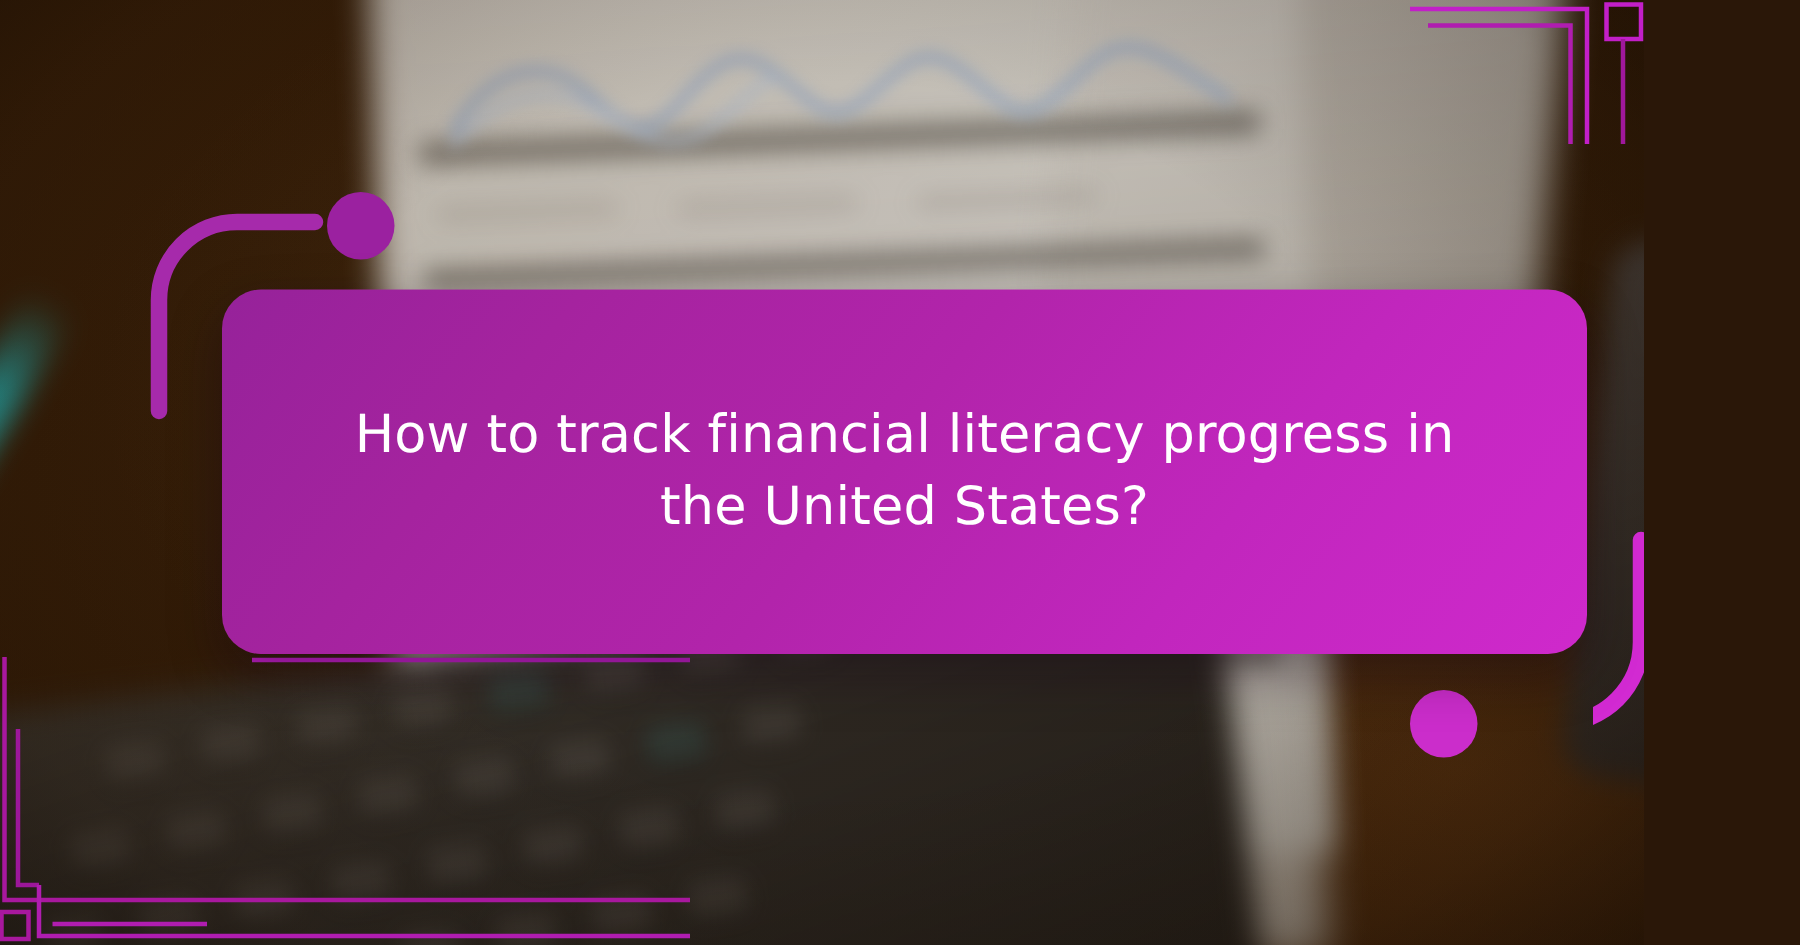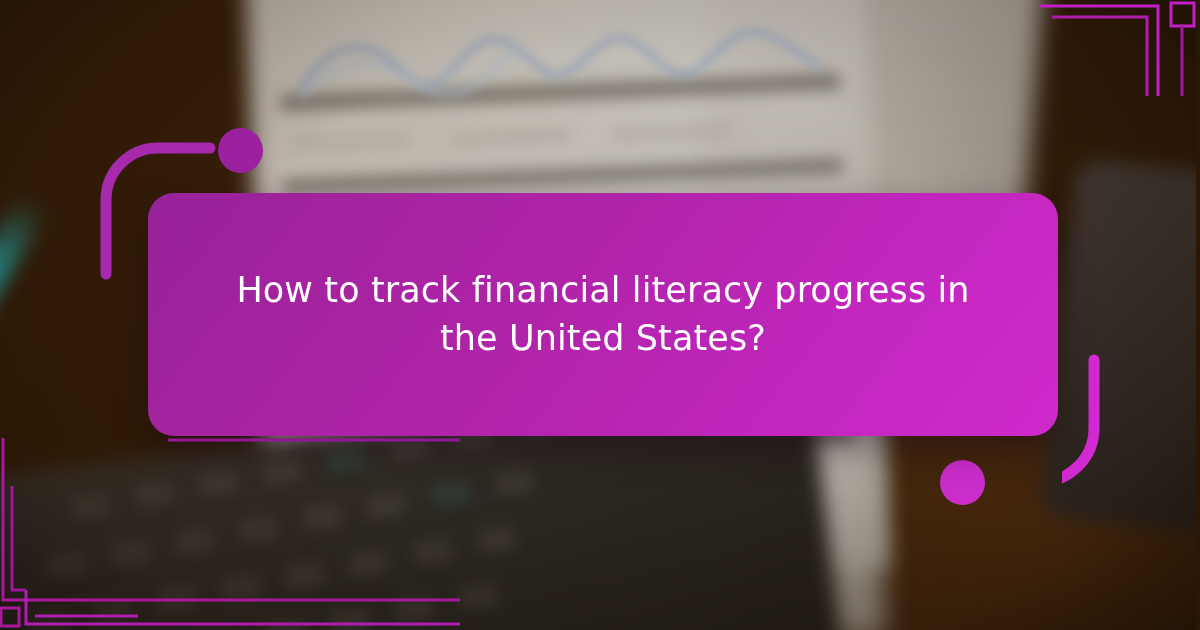--- a/index.html
+++ b/index.html
@@ -7,21 +7,21 @@
   html, body {
     width: 1200px;
     height: 630px;
     overflow: hidden;
     background: #2a1708;
     font-family: "DejaVu Sans", sans-serif;
   }
 
   #stage {
     position: relative;
-    width: 1196px;
+    width: 1096px;
     height: 630px;
     overflow: hidden;
     background: #86efac;
   }
 
   
   .bg-layer { position: absolute; inset: 0; overflow: hidden; }
 
   
   .bg-desk {

